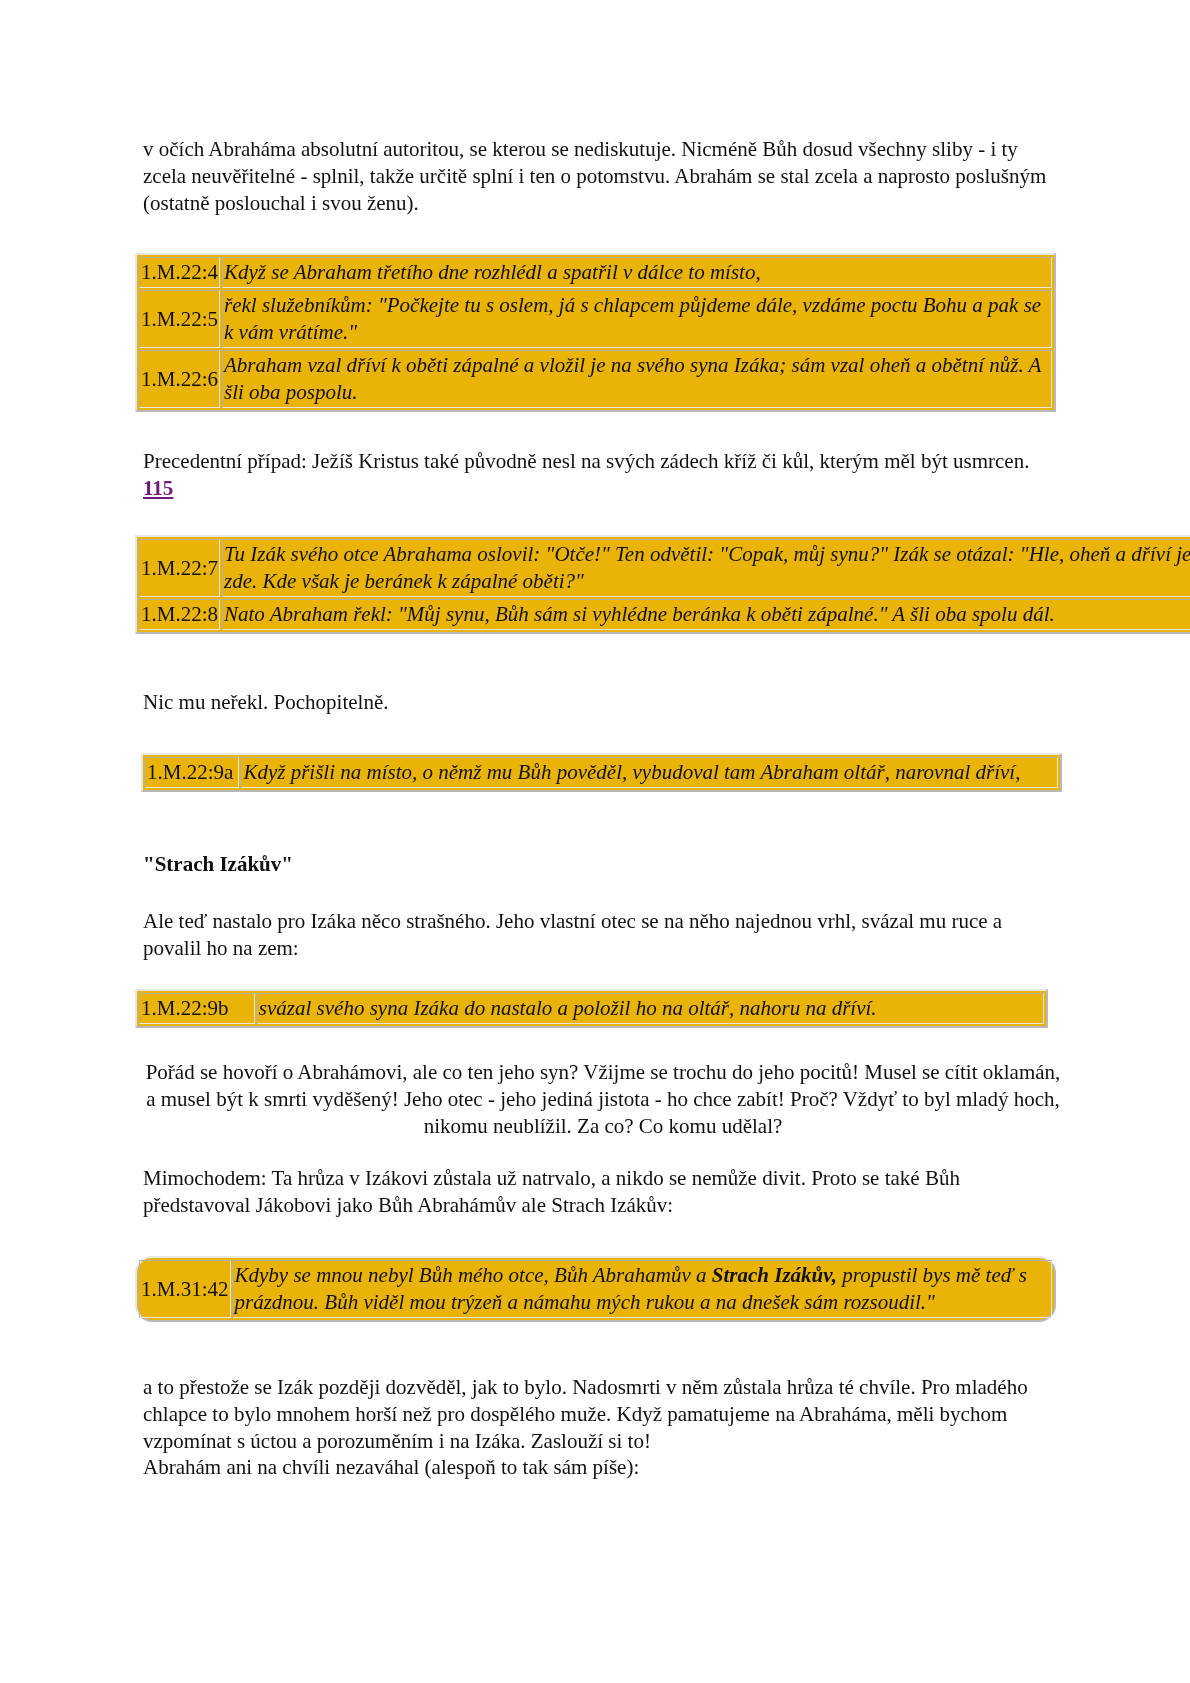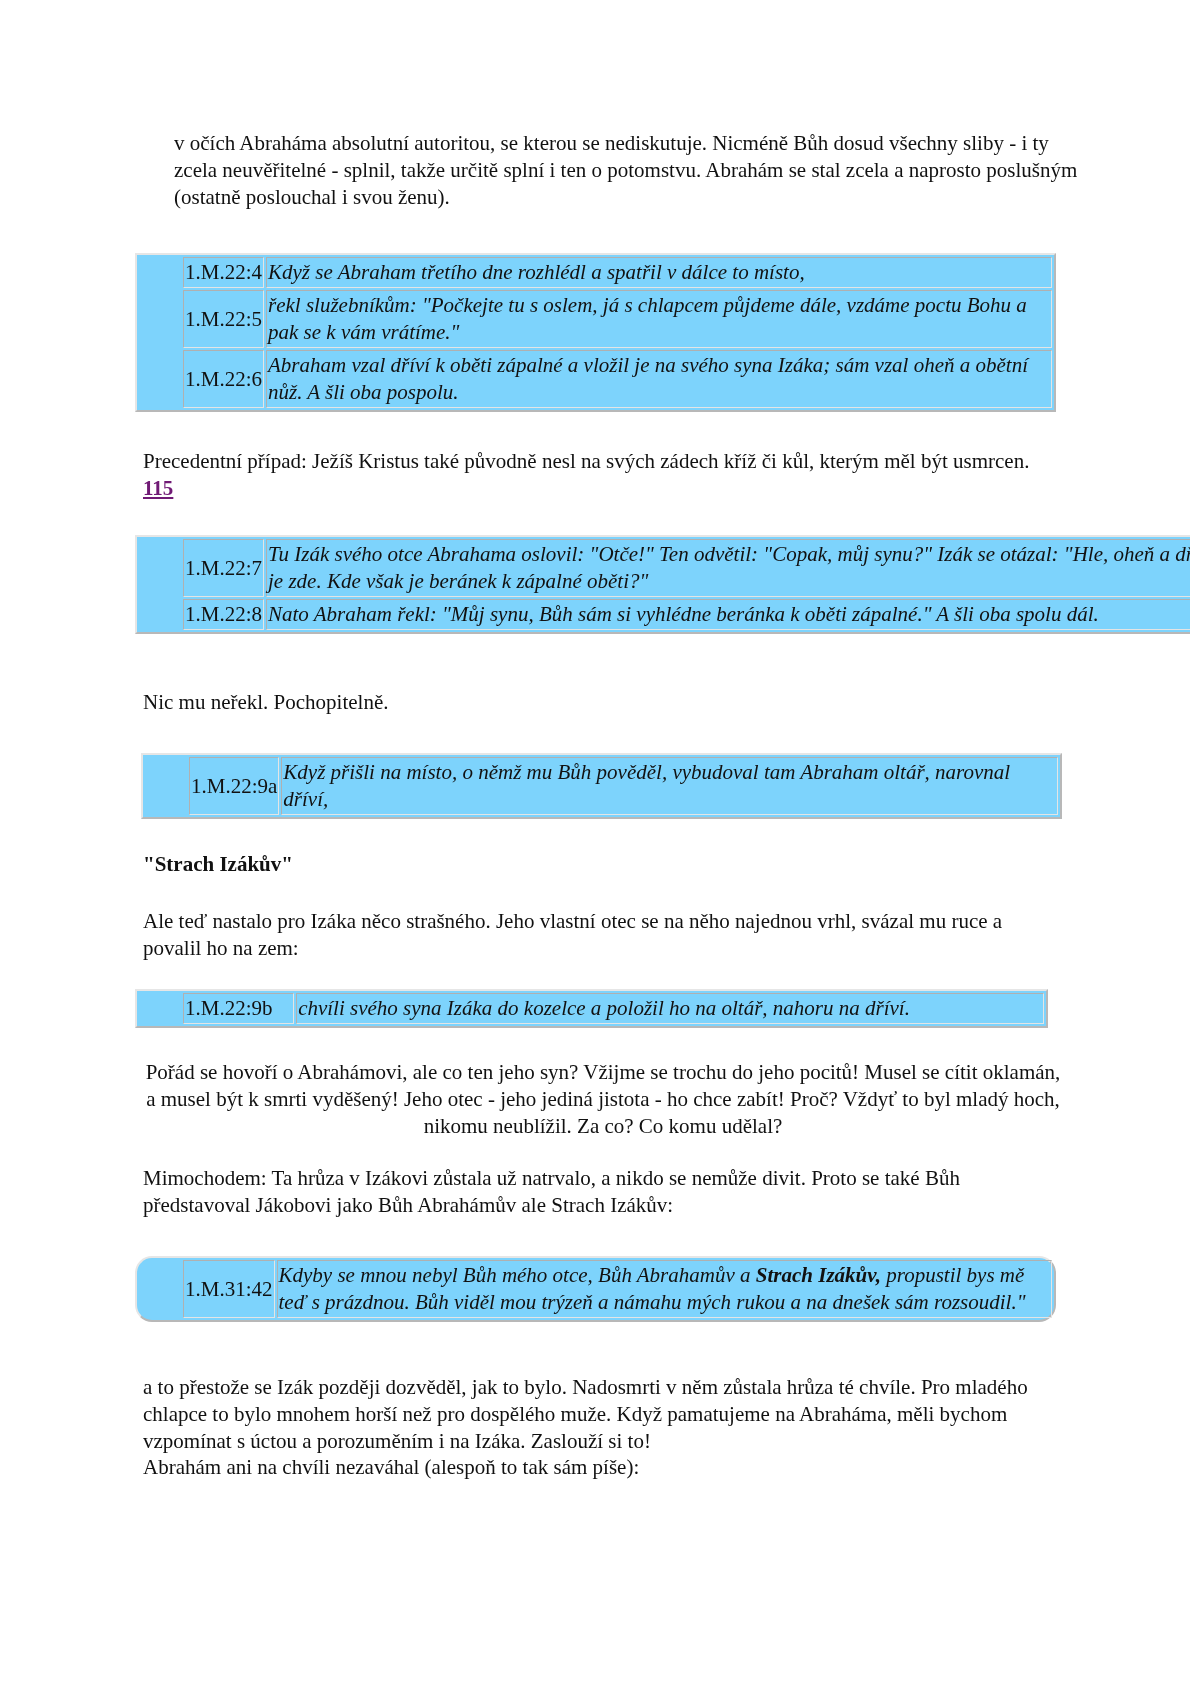--- a/index.html
+++ b/index.html
@@ -14,41 +14,40 @@
   .p { position: absolute; left: 0; margin: 0; width: 920px; }
   .h { position: absolute; left: 0; margin: 0; font-weight: bold; }
   a.ref { color: #701a75; font-weight: bold; text-decoration: underline; }
 
   table.quote {
     position: absolute;
     border-collapse: separate;
     border-spacing: 2px;
     border: 2px solid;
     border-color: #e6e6e6 #b8b8b8 #b8b8b8 #e6e6e6;
-    background: #7dd3fc;
-    padding-left: 44px;
+    background: #eab308;
   }
   table.quote td {
     border: 1px solid;
     border-color: #b0b0b0 #e4e4e4 #e4e4e4 #b0b0b0;
     padding: 1px 1px;
     vertical-align: middle;
     font-size: 21px;
     line-height: 27px;
   }
   td.ref-cell { white-space: nowrap; }
   td.verse { font-style: italic; }
   td.verse b { font-weight: bold; }
 </style>
 </head>
 <body>
 
 <div class="page">
 
-  <p class="p" style="top:130px;margin-left:31px;">v očích Abraháma absolutní autoritou, se kterou se nediskutuje. Nicméně Bůh dosud všechny sliby - i ty zcela neuvěřitelné - splnil, takže určitě splní i ten o potomstvu. Abrahám se stal zcela a naprosto poslušným (ostatně poslouchal i svou ženu).</p>
+  <p class="p" style="top:136px;">v očích Abraháma absolutní autoritou, se kterou se nediskutuje. Nicméně Bůh dosud všechny sliby - i ty zcela neuvěřitelné - splnil, takže určitě splní i ten o potomstvu. Abrahám se stal zcela a naprosto poslušným (ostatně poslouchal i svou ženu).</p>
 
   <table class="quote" style="left:-8px; top:253px; width:921px;">
     <tbody>
         <tr>
       <td class="ref-cell">1.M.22:4</td>
       <td class="verse">Když se Abraham třetího dne rozhlédl a spatřil v dálce to místo,</td>
     </tr>
     <tr>
       <td class="ref-cell">1.M.22:5</td>
       <td class="verse">řekl služebníkům: "Počkejte tu s oslem, já s chlapcem půjdeme dále, vzdáme poctu Bohu a pak se k vám vrátíme."</td>
@@ -87,21 +86,21 @@
     </table>
 
   <p class="h" style="top:851px;">"Strach Izákův"</p>
 
   <p class="p" style="top:908px;">Ale teď nastalo pro Izáka něco strašného. Jeho vlastní otec se na něho najednou vrhl, svázal mu ruce a povalil ho na zem:</p>
 
   <table class="quote" style="left:-8px; top:989px; width:913px;">
     <tbody>
         <tr>
       <td class="ref-cell">1.M.22:9b</td>
-      <td class="verse">chvíli svého syna Izáka do kozelce a položil ho na oltář, nahoru na dříví.</td>
+      <td class="verse">svázal svého syna Izáka do nastalo a položil ho na oltář, nahoru na dříví.</td>
     </tr>
   </tbody>
     </table>
 
   <p class="p" style="top:1059px;text-align:center;">Pořád se hovoří o Abrahámovi, ale co ten jeho syn? Vžijme se trochu do jeho pocitů! Musel se cítit oklamán, a musel být k smrti vyděšený! Jeho otec - jeho jediná jistota - ho chce zabít! Proč? Vždyť to byl mladý hoch, nikomu neublížil. Za co? Co komu udělal?</p>
 
   <p class="p" style="top:1165px;">Mimochodem: Ta hrůza v Izákovi zůstala už natrvalo, a nikdo se nemůže divit. Proto se také Bůh představoval Jákobovi jako Bůh Abrahámův ale Strach Izákův:</p>
 
   <table class="quote" style="left:-8px; top:1256px; width:921px;border-radius:17px;">
     <tbody>

